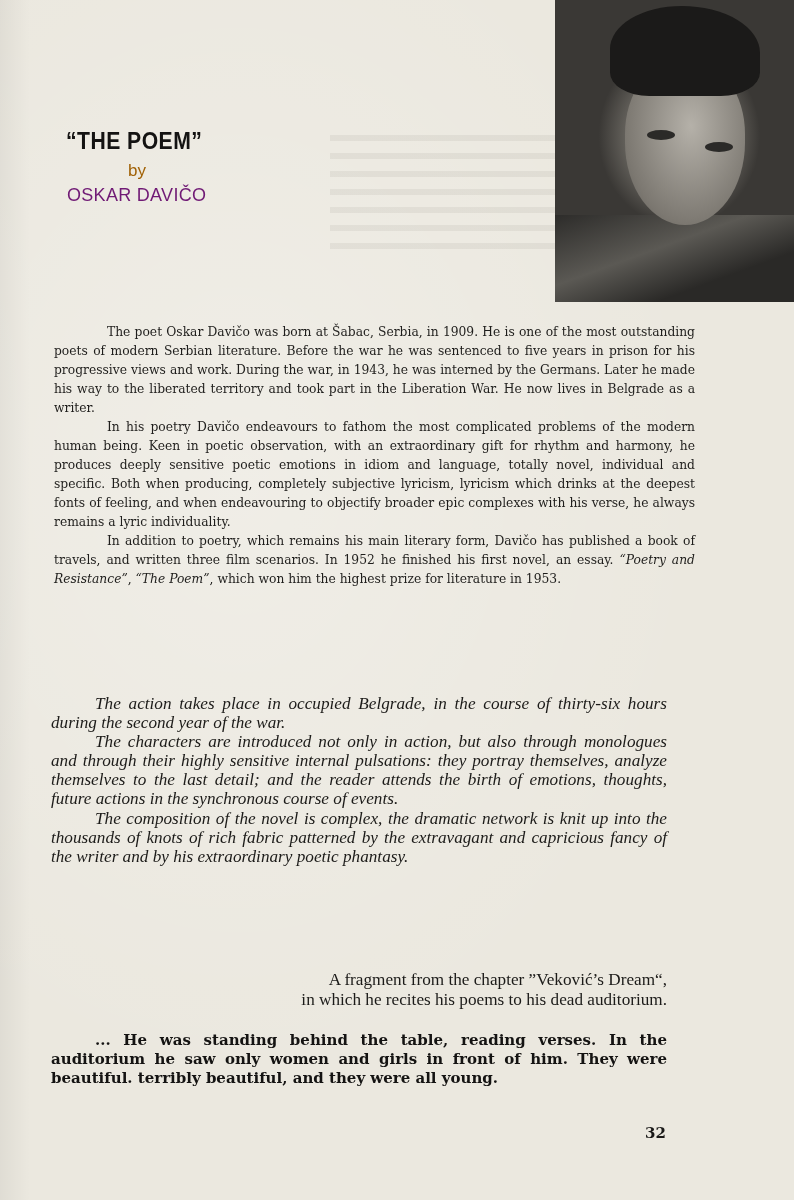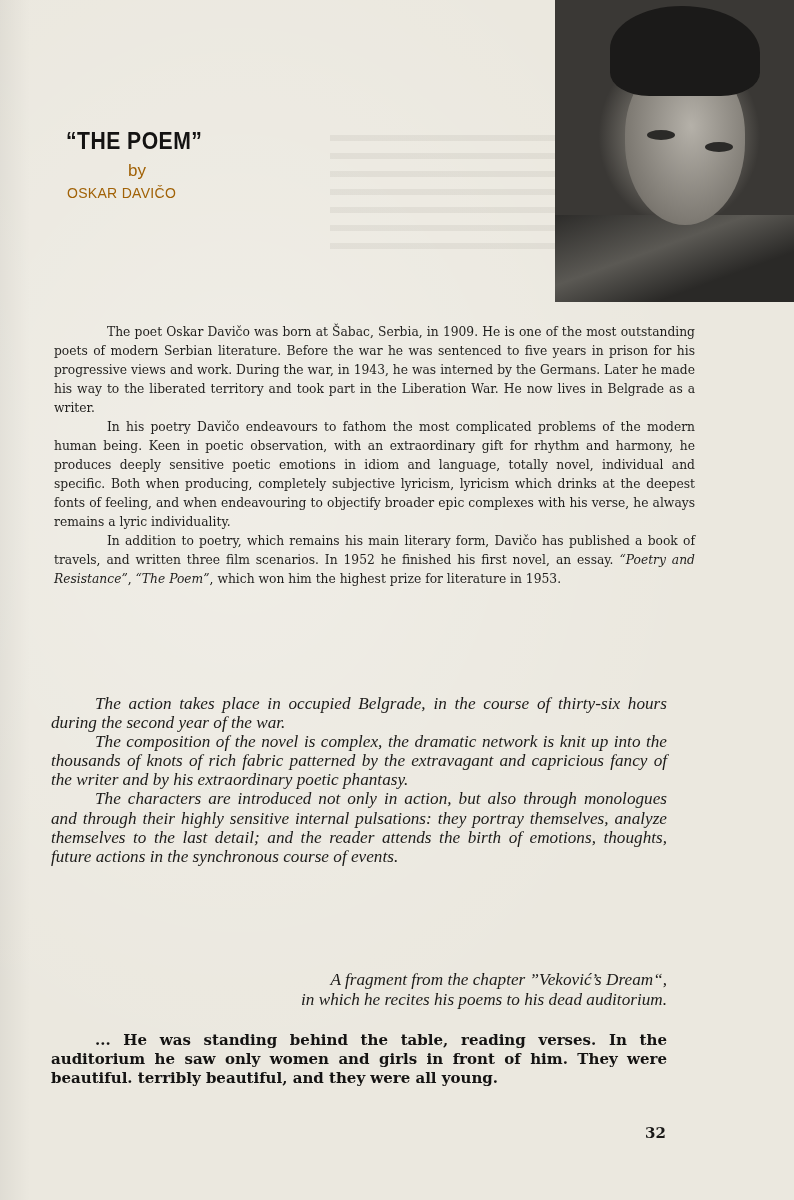--- a/index.html
+++ b/index.html
@@ -36,41 +36,41 @@
   }
   .photo .eye1 { left: 92px; top: 130px; }
   .photo .eye2 { left: 150px; top: 142px; }
   .photo .collar {
     position: absolute; left: 0; top: 215px; width: 239px; height: 90px;
     background: linear-gradient(160deg, #2d2c2a, #5b5954 40%, #2a2927 70%);
   }
   .title-block { position: absolute; left: 66px; top: 128px; font-family: "Liberation Sans", sans-serif; }
   .title { font-size: 23px; font-weight: 900; letter-spacing: 0.5px; color: #141312; margin: 0; transform: scaleX(0.92); transform-origin: left; }
   .by { font-size: 17px; margin: 6px 0 0 62px; color: #a16207; }
-  .author { font-size: 14px; margin: 4px 8px 0 1px; color: #a16207; letter-spacing: 0.3px; }
+  .author { font-size: 18px; margin: 4px 8px 0 1px; color: #701a75; letter-spacing: 0.3px; }
 
   .bio {
     position: absolute; left: 54px; top: 323px; width: 641px;
     font-family: "DejaVu Serif", serif; font-size: 12.3px; line-height: 19px;
     text-align: justify; color: #1f1e1c;
   }
   .bio p { margin: 0; text-indent: 53px; }
   .bio em { font-style: italic; }
 
   .synopsis {
     position: absolute; left: 51px; top: 694px; width: 616px;
     font-family: "Liberation Serif", serif; font-size: 17.2px; line-height: 19.1px;
     text-align: justify; color: #1c1b19; font-style: italic;
   }
   .synopsis p { margin: 0; text-indent: 44px; }
 
   .fragment-intro {
     position: absolute; left: 120px; top: 970px; width: 547px;
     font-family: "Liberation Serif", serif; font-size: 17.2px; line-height: 19.5px;
-    text-align: right; color: #1c1b19; font-style: italic;
+    text-align: right; color: #1c1b19;
   }
   .fragment-intro p { margin: 0; }
 
   .excerpt {
     position: absolute; left: 51px; top: 1031px; width: 616px;
     font-family: "DejaVu Serif", serif; font-weight: bold; font-size: 15px; line-height: 19px;
     text-align: justify; color: #141312;
   }
   .excerpt p { margin: 0; text-indent: 44px; }
 
@@ -99,22 +99,22 @@
 </div>
 
 <div class="bio">
   <p>The poet Oskar Davičo was born at Šabac, Serbia, in 1909. He is one of the most outstanding poets of modern Serbian literature. Before the war he was sentenced to five years in prison for his progressive views and work. During the war, in 1943, he was interned by the Germans. Later he made his way to the liberated territory and took part in the Liberation War. He now lives in Belgrade as a writer.</p>
   <p>In his poetry Davičo endeavours to fathom the most complicated problems of the modern human being. Keen in poetic observation, with an extraordinary gift for rhythm and harmony, he produces deeply sensitive poetic emotions in idiom and language, totally novel, individual and specific. Both when producing, completely subjective lyricism, lyricism which drinks at the deepest fonts of feeling, and when endeavouring to objectify broader epic complexes with his verse, he always remains a lyric individuality.</p>
   <p><span>In addition to poetry, which remains his main literary form, Davičo has published a book of travels, and written three film scenarios. In 1952 he finished his first novel, an essay. </span><em>“Poetry and Resistance”</em><span>, </span><em>“The Poem”</em><span>, which won him the highest prize for literature in 1953.</span></p>
 </div>
 
 <div class="synopsis">
   <p>The action takes place in occupied Belgrade, in the course of thirty-six hours during the second year of the war.</p>
+  <p>The characters are introduced not only in action, but also through monologues and through their highly sensitive internal pulsations: they portray themselves, analyze themselves to the last detail; and the reader attends the birth of emotions, thoughts, future actions in the synchronous course of events.</p>
   <p>The composition of the novel is complex, the dramatic network is knit up into the thousands of knots of rich fabric patterned by the extravagant and capricious fancy of the writer and by his extraordinary poetic phantasy.</p>
-  <p>The characters are introduced not only in action, but also through monologues and through their highly sensitive internal pulsations: they portray themselves, analyze themselves to the last detail; and the reader attends the birth of emotions, thoughts, future actions in the synchronous course of events.</p>
 </div>
 
 <div class="fragment-intro">
   <p>A fragment from the chapter ”Veković’s Dream“,</p>
   <p>in which he recites his poems to his dead auditorium.</p>
 </div>
 
 <div class="excerpt">
   <p>... He was standing behind the table, reading verses. In the auditorium he saw only women and girls in front of him. They were beautiful. terribly beautiful, and they were all young.</p>
 </div>

